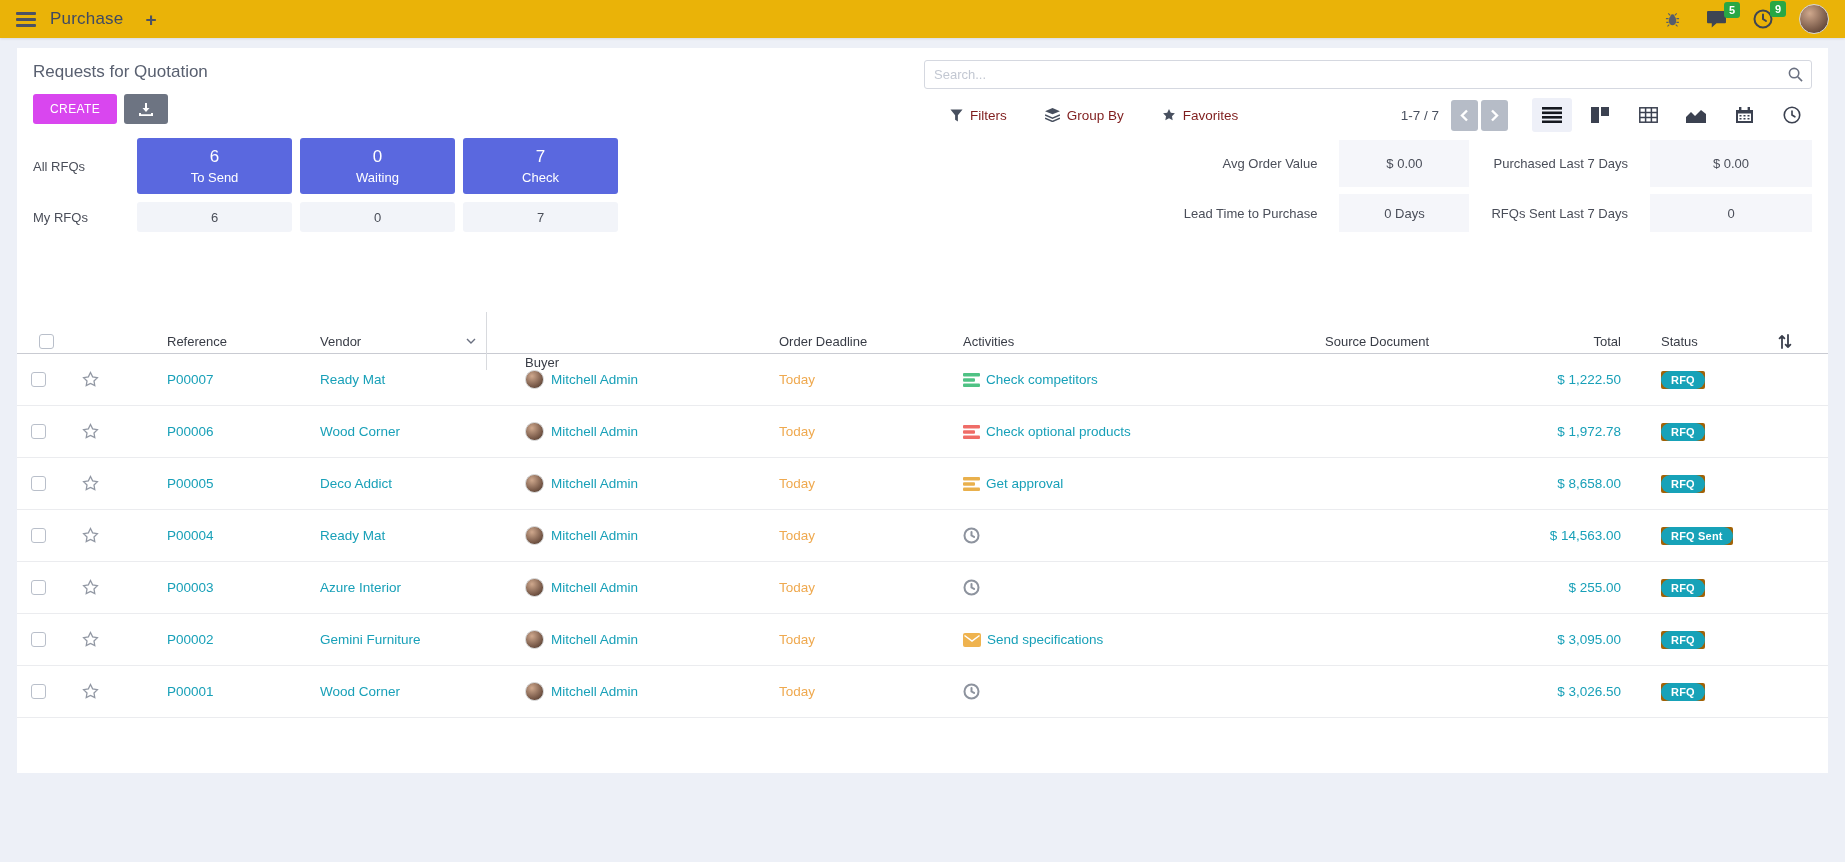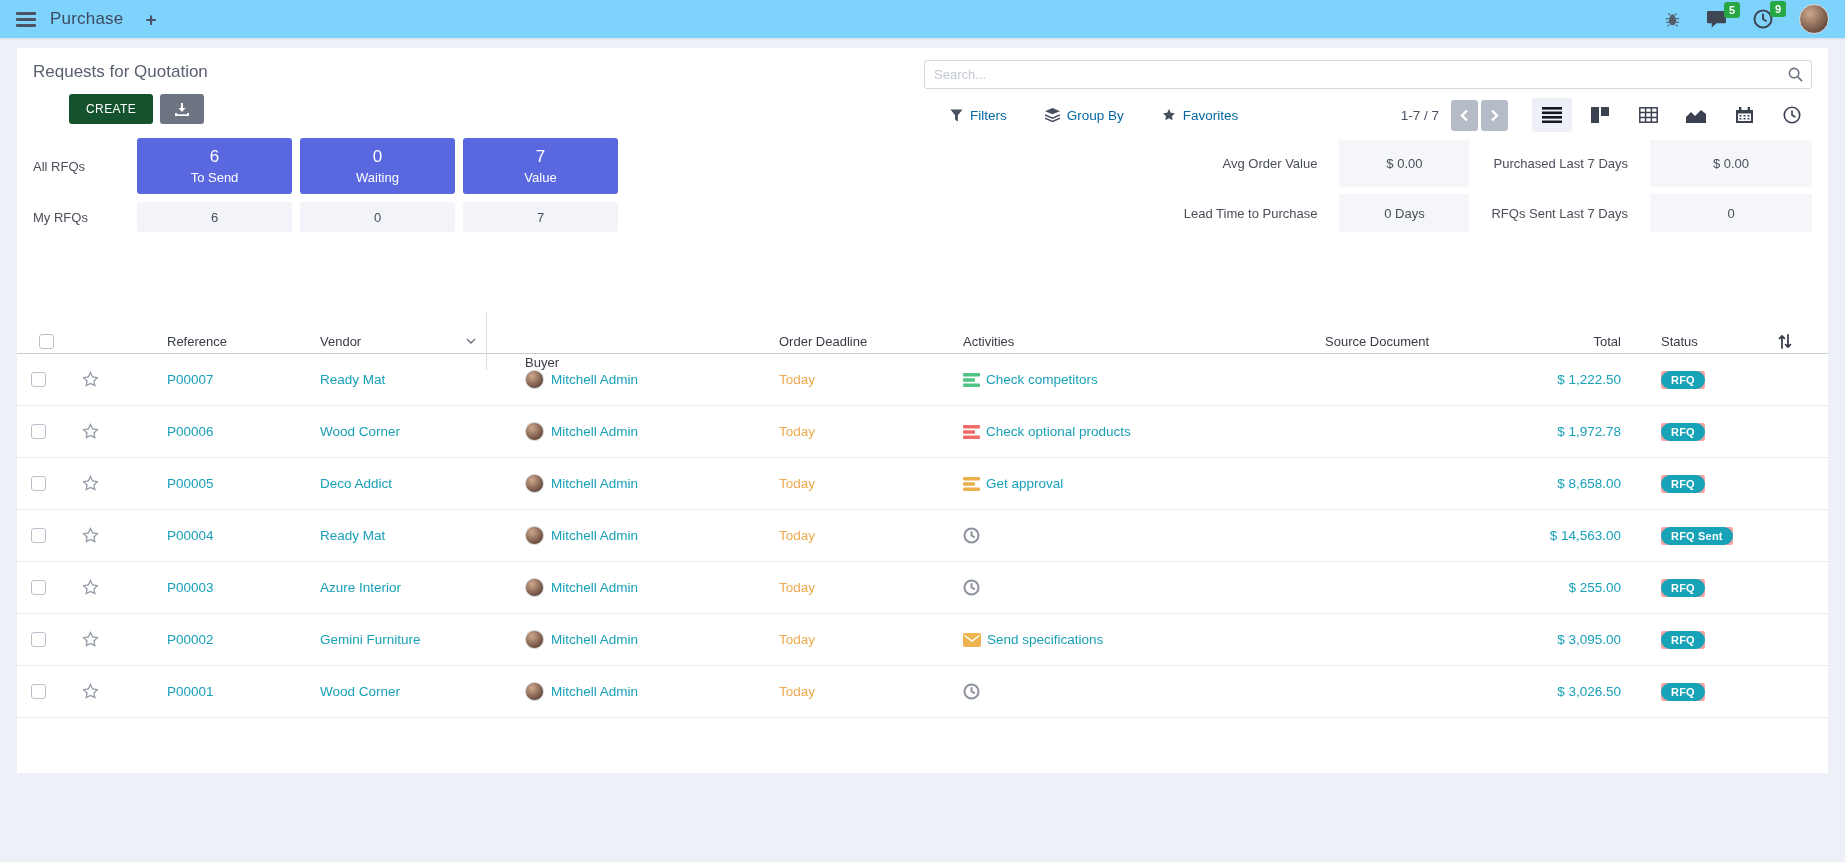--- a/index.html
+++ b/index.html
@@ -2,52 +2,52 @@
 <html><head>
 <meta charset="utf-8">
 <style>
   * { box-sizing: border-box; margin: 0; padding: 0; }
   html,body { width:1845px; height:862px; }
   body {
     font-family: "Liberation Sans", "DejaVu Sans", sans-serif;
     background:#edf0f7; color:#4a4e59; font-size:13px; overflow:hidden;
   }
   
-  .topbar { height:38px; background:#7dd3fc; display:flex; align-items:center;
+  .topbar { height:38px; background:#eab308; display:flex; align-items:center;
     padding:0 16px; box-shadow:0 1px 2px rgba(60,70,90,.12); position:relative; z-index:5; }
   .hamburger { width:20px; display:flex; flex-direction:column; gap:3px; cursor:pointer; }
   .hamburger span { height:3px; background:#4c5264; border-radius:1px; }
   .app-name { margin-left:14px; font-size:17px; color:#3f4a63; letter-spacing:.2px; }
   .tab-plus { margin-left:22px; font-size:19px; color:#4c5264; font-weight:700; cursor:pointer; line-height:1; }
   .topbar-right { margin-left:auto; display:flex; align-items:center; gap:26px; }
   .tb-icon { position:relative; display:flex; align-items:center; cursor:pointer; }
   .tb-badge { position:absolute; top:-8px; right:-13px; background:#28a745; color:#fff;
     font-size:11px; font-weight:700; padding:1px 5px; border-radius:3px; line-height:1.3; }
   .avatar { width:30px; height:30px; border-radius:50%;
     background:radial-gradient(circle at 35% 30%, #cfa88d, #7a5b4a 62%, #443228); border:1px solid #d8d8d8; }
   
   .card { margin:10px 17px 0; background:#fff; height:725px; }
   
   .cp { display:flex; padding:12px 16px 0; }
   .cp-left { flex:1; }
   .page-title { font-size:17px; color:#596070; margin:2px 0 12px; }
   .btn-row { display:flex; gap:7px; }
-  .btn-create { background:#14532d; color:#fff; border:none; font-size:12px; letter-spacing:.4px;
-    padding:8px 17px; border-radius:3px; cursor:pointer; font-family:inherit;margin-left:36px; }
+  .btn-create { background:#d946ef; color:#fff; border:none; font-size:12px; letter-spacing:.4px;
+    padding:8px 17px; border-radius:3px; cursor:pointer; font-family:inherit; }
   .btn-export { background:#6d7482; border:none; padding:7px 15px; border-radius:3px;
     display:flex; align-items:center; cursor:pointer; }
   .cp-right { width:888px; }
   .search-box { position:relative; }
   .search-box input { width:100%; height:29px; border:1px solid #d5d8e0; border-radius:3px;
     padding:0 32px 0 9px; font-size:13px; font-family:inherit; color:#4a4e59; }
   .search-box input::placeholder { color:#c3c8d2; }
   .search-icon { position:absolute; right:9px; top:7px; }
   .filter-row { margin-top:9px; height:34px; display:flex; align-items:center; }
   .fr-links { display:flex; gap:38px; margin-left:26px; }
-  .fr-link { display:flex; align-items:center; gap:7px; font-size:13.5px; color:#0369a1; cursor:pointer; }
+  .fr-link { display:flex; align-items:center; gap:7px; font-size:13.5px; color:#7f1d1d; cursor:pointer; }
   .fr-right { margin-left:auto; display:flex; align-items:center; }
   .pager-text { font-size:13.5px; color:#48505f; }
   .pager-btns { display:flex; gap:3px; margin-left:12px; }
   .pager-btn { width:27px; height:31px; background:#b6bcc7; border:none; border-radius:3px;
     display:flex; align-items:center; justify-content:center; cursor:pointer; }
   .view-icons { display:flex; gap:8px; margin-left:24px; }
   .view-btn { width:40px; height:34px; display:flex; align-items:center; justify-content:center;
     cursor:pointer; border-radius:3px; color:#3b4150; }
   .view-btn.active { background:#eef0f8; color:#15181f; }
   
@@ -85,21 +85,21 @@
   .td.c-ref { padding-left:50px; color:#18a0b8; cursor:pointer; }
   .td.c-vendor { padding-left:38px; color:#18a0b8; cursor:pointer; }
   .td.c-buyer { padding-left:38px; color:#18a0b8; display:flex; align-items:center; gap:7px; cursor:pointer; }
   .avatar-sm { width:19px; height:19px; border-radius:50%; flex:none;
     background:radial-gradient(circle at 35% 30%, #cfa88d, #7a5b4a 62%, #443228); border:1px solid #cfcfcf; }
   .td.c-deadline { padding-left:42px; color:#efa94f; }
   .td.c-activity { padding-left:48px; display:flex; align-items:center; gap:6px; color:#18a0b8; cursor:pointer; }
   .act-icon { display:flex; align-items:center; }
   .td.c-total { text-align:right; padding-right:26px; color:#18a0b8; }
   .td.c-status { padding-left:14px; }
-  .status-badge { display:inline-block; background:#fca5a5; border-radius:2px; }
+  .status-badge { display:inline-block; background:#a16207; border-radius:2px; }
   .status-pill { display:block; background:#17a2b8; color:#fff; font-size:11px; font-weight:700;
     padding:3px 10px; border-radius:11px; letter-spacing:.2px; white-space:nowrap; }
   input[type=checkbox] { appearance:none; width:15px; height:15px; border:1px solid #b9bfca;
     border-radius:3px; background:#fff; cursor:pointer; }
   .tfoot { height:50px; font-weight:700; color:#42454e; }
   .tfoot .c-total { grid-column:9; text-align:right; padding-right:26px; font-size:13.5px; }
   svg { display:block; }
 </style>
 </head>
 <body>
@@ -251,21 +251,21 @@
       <div class="kpi-box">
         <span class="v">6</span>
         <span class="l">To Send</span>
       </div>
       <div class="kpi-box">
         <span class="v">0</span>
         <span class="l">Waiting</span>
       </div>
       <div class="kpi-box">
         <span class="v">7</span>
-        <span class="l">Value</span>
+        <span class="l">Check</span>
       </div>
       <div class="kpi-label">My RFQs</div>
       <div class="kpi-mini">6</div>
       <div class="kpi-mini">0</div>
       <div class="kpi-mini">7</div>
     </div>
     <div class="stats-grid">
       <div class="stat-label">Avg Order Value</div>
       <div class="stat-box tall">$ 0.00</div>
       <div class="stat-label">Purchased Last 7 Days</div>

